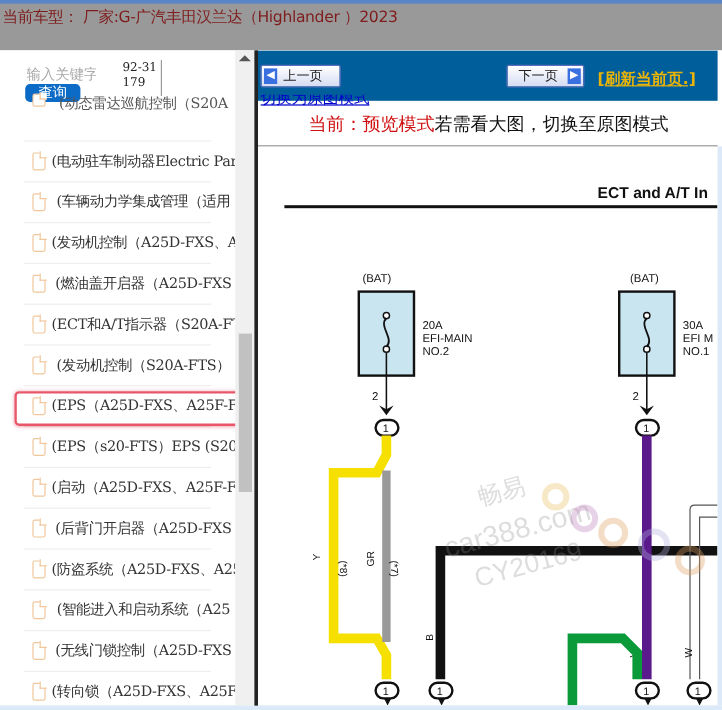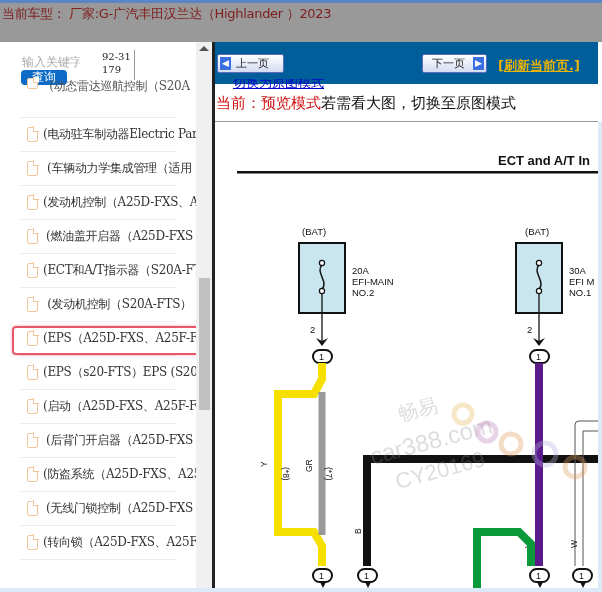--- a/index.html
+++ b/index.html
@@ -26,23 +26,23 @@
   .divider { position: absolute; left: 212px; top: 42px; width: 3px; height: 548px; background: #222; }
   .right { position: absolute; left: 215px; top: 42px; width: 387px; height: 546px; background: #ffffff; overflow: hidden; }
   .navbar { position: absolute; left: 0; top: 0; width: 383px; height: 42px; background: #005f9a; }
   .nav-btn { position: absolute; top: 12px; height: 19px; background: linear-gradient(#ffffff, #d5dcf2); border: 1px solid #5b6dbc; border-radius: 2px; font-size: 11px; color: #222; line-height: 17px; cursor: pointer; }
   .nav-btn .arrow { position: absolute; top: 2px; width: 11px; height: 13px; background: #3a6fe0; color: #fff; font-size: 9px; line-height: 13px; text-align: center; }
   .prev-btn { left: 2px; width: 67px; padding-left: 18px; }
   .prev-btn .arrow { left: 2px; }
   .next-btn { left: 207px; width: 65px; padding-left: 9px; }
   .next-btn .arrow { right: 2px; }
   .refresh-link { position: absolute; left: 283px; top: 15px; color: #eab308; font-size: 13px; font-weight: bold; text-decoration: underline; white-space: nowrap; cursor: pointer; }
-  .mode-link { position: absolute; left: 18px; top: 37px; color: #0000cc; font-size: 13px; text-decoration: underline; white-space: nowrap; cursor: pointer; height: 11px; overflow: hidden; line-height: 8px; }
+  .mode-link { position: absolute; left: 2px; top: 37px; color: #0000cc; font-size: 13px; text-decoration: underline; white-space: nowrap; cursor: pointer; height: 11px; overflow: hidden; line-height: 8px; }
   .mode-status { position: absolute; left: 1px; top: 52px; font-size: 15px; white-space: nowrap; }
-  .mode-status .red { color: #d01010; }
+  .mode-status .red { color: #d01010; padding-left: 41px; }
   .mode-status .black { color: #111; }
   .sep-line { position: absolute; left: 0; top: 79px; width: 383px; height: 1px; background: #999; }
   .right-edge { position: absolute; left: 383px; top: 80px; width: 4px; height: 466px; background: #dbe9f8; }
   .diagram { position: absolute; left: 0; top: 80px; width: 383px; height: 466px; }
   .bottom-strip { position: absolute; left: 0; top: 588px; width: 602px; height: 4px; background: #dbe9f8; }
 </style>
 </head>
 <body>
 
 <div class="titlebar">
@@ -97,20 +97,24 @@
       <span class="doc-icon"></span>
       <span class="label">(启动（A25D-FXS、A25F-FXS</span>
     </div>
     <div class="list-item">
       <span class="doc-icon"></span>
       <span class="label">(后背门开启器（A25D-FXS</span>
     </div>
     <div class="list-item">
       <span class="doc-icon"></span>
       <span class="label">(防盗系统（A25D-FXS、A25</span>
+    </div>
+    <div class="list-item">
+      <span class="doc-icon"></span>
+      <span class="label">(智能进入和启动系统（A25</span>
     </div>
     <div class="list-item">
       <span class="doc-icon"></span>
       <span class="label">(无线门锁控制（A25D-FXS</span>
     </div>
     <div class="list-item">
       <span class="doc-icon"></span>
       <span class="label">(转向锁（A25D-FXS、A25F</span>
     </div>
   </div>

